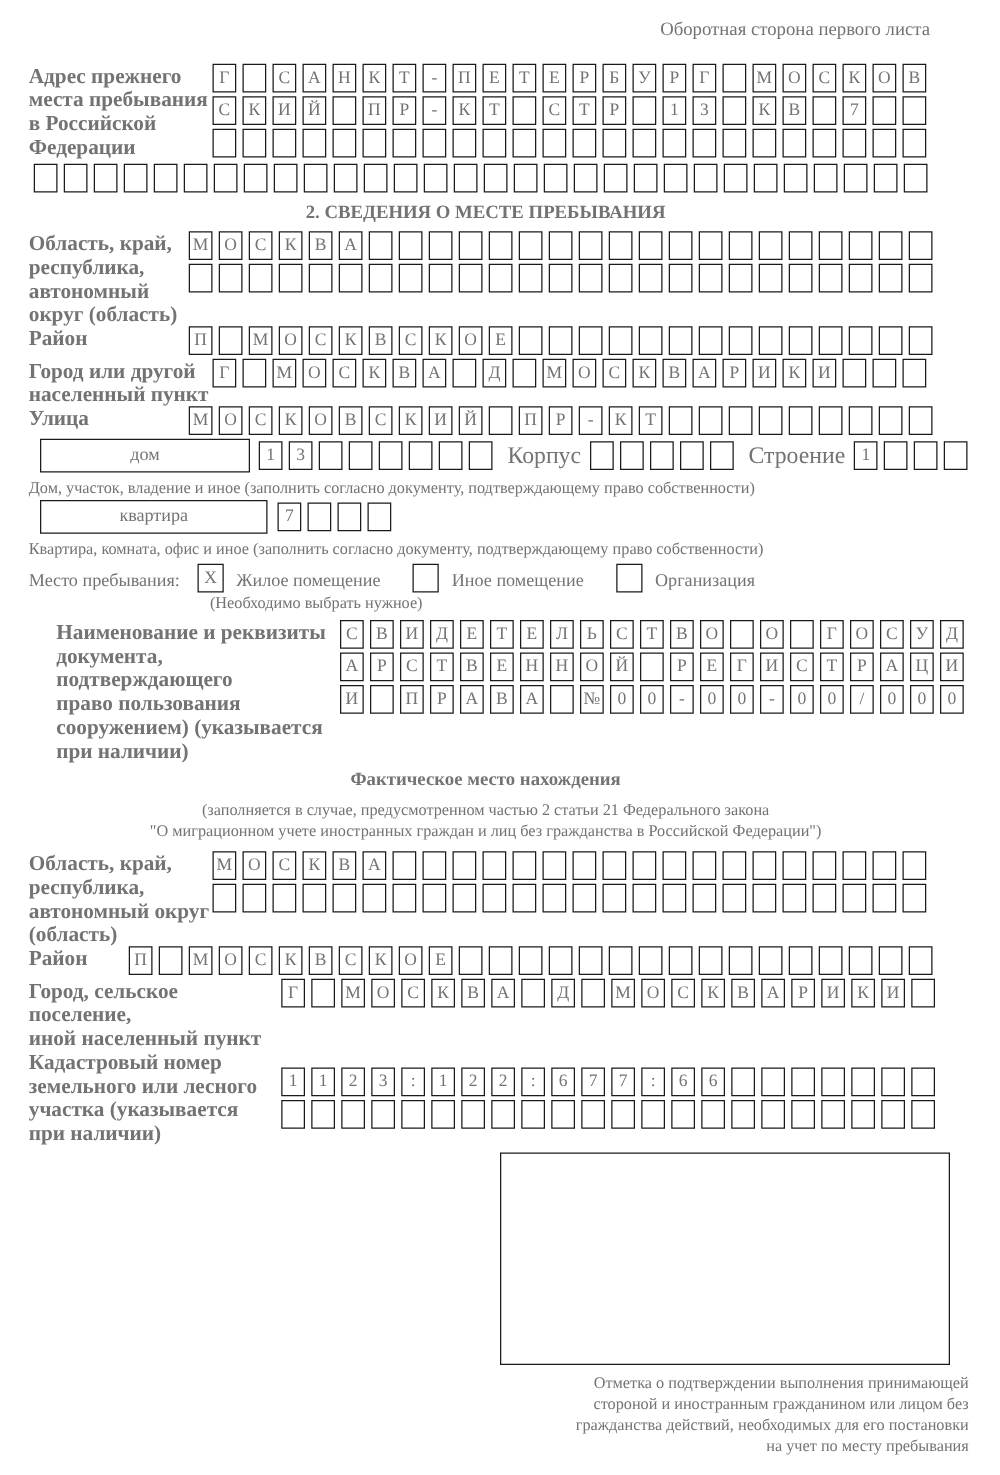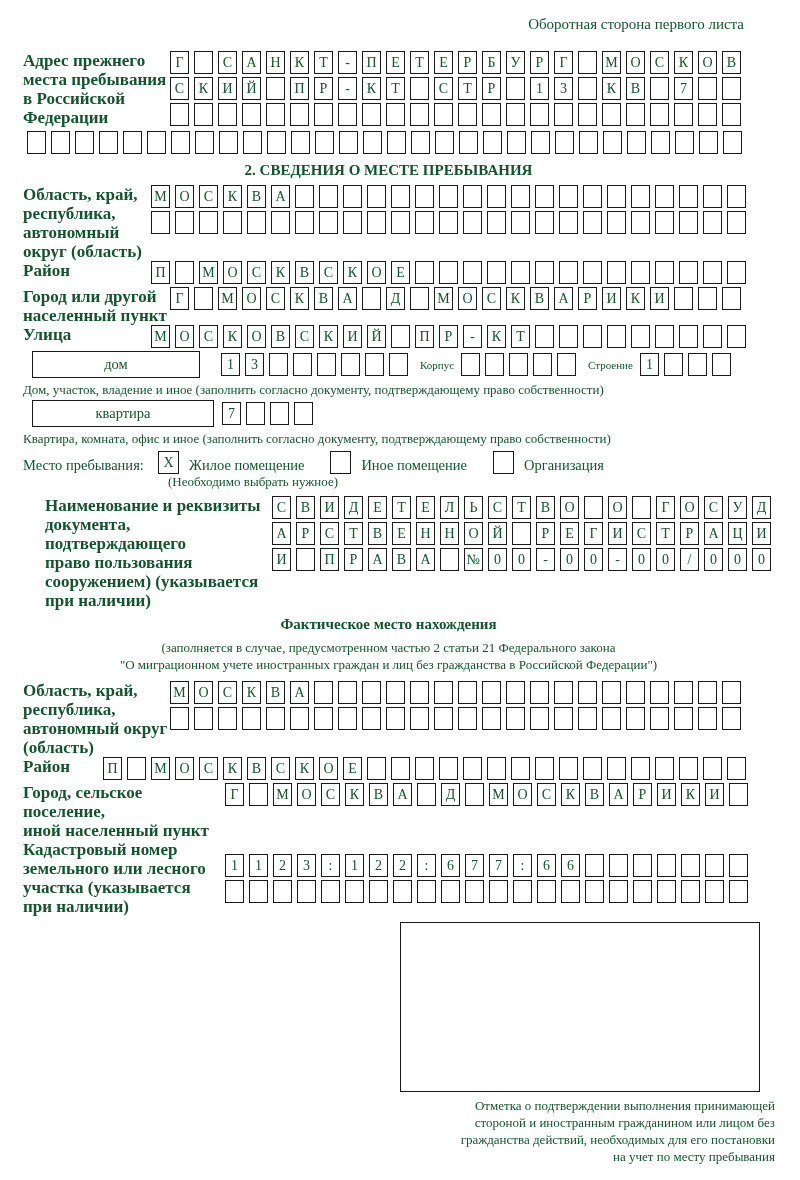--- a/index.html
+++ b/index.html
@@ -3,21 +3,21 @@
 <meta charset="utf-8">
 <style>
   html,body { margin:0; padding:0; background:#ffffff; }
   .page {
     position:relative;
     width:800px; height:1180px;
     box-sizing:border-box;
     padding:16px 46px 0 23px;
     overflow:hidden;
     background:#ffffff;
-    color:#14532d;
+    color:#737373;
     font-family:"Liberation Serif","DejaVu Serif",serif;
   }
   .header-note { text-align:right; font-size:15px; padding-right:10px; }
 
   .field-block { display:flex; align-items:flex-start; }
   .field-label { font-size:17px; line-height:19px; flex:none;font-weight:bold; }
   .w147 { width:147px; } .w128 { width:128px; } .w227 { width:227px; }
   .w80 { width:80px; } .w202 { width:202px; }
 
   .rows { flex:1; }
@@ -33,23 +33,23 @@
   .center { text-align:center; }
   .section-title { text-align:center; font-weight:bold; font-size:15px; margin:8px 0 6px 0; } .mt2 { margin-top:2px; } .mt6 { margin-top:6px; }
 
   .inline-row { display:flex; align-items:center; margin-bottom:4px; }
   .label-box {
     flex:none; box-sizing:border-box; height:27px;
     border:1.6px solid #1a1a1a;
     display:flex; align-items:center; justify-content:center;
     font-size:14.5px;
   }
-  .lb-house { width:168px; margin-left:9px; margin-right:21px; }
+  .lb-house { width:168px; margin-left:9px; margin-right:7px; }
   .lb-apt   { width:182px; margin-left:9px; margin-right:8px; }
-  .mid-label { font-size:11px; flex:none; margin:0 7px; }
+  .mid-label { font-size:19px; flex:none; margin:0 7px; }
 
   .checkbox {
     flex:none; box-sizing:border-box;
     width:21px; height:23px; border:1.6px solid #1a1a1a;
     display:flex; align-items:center; justify-content:center;
     font-size:14px;
   }
   .stay-row { display:flex; align-items:flex-end; font-size:14.5px; margin-top:4px; }
   .stay-label { flex:none; width:135px; }
   .opt-label { flex:none; margin:0 26px 0 10px; }

